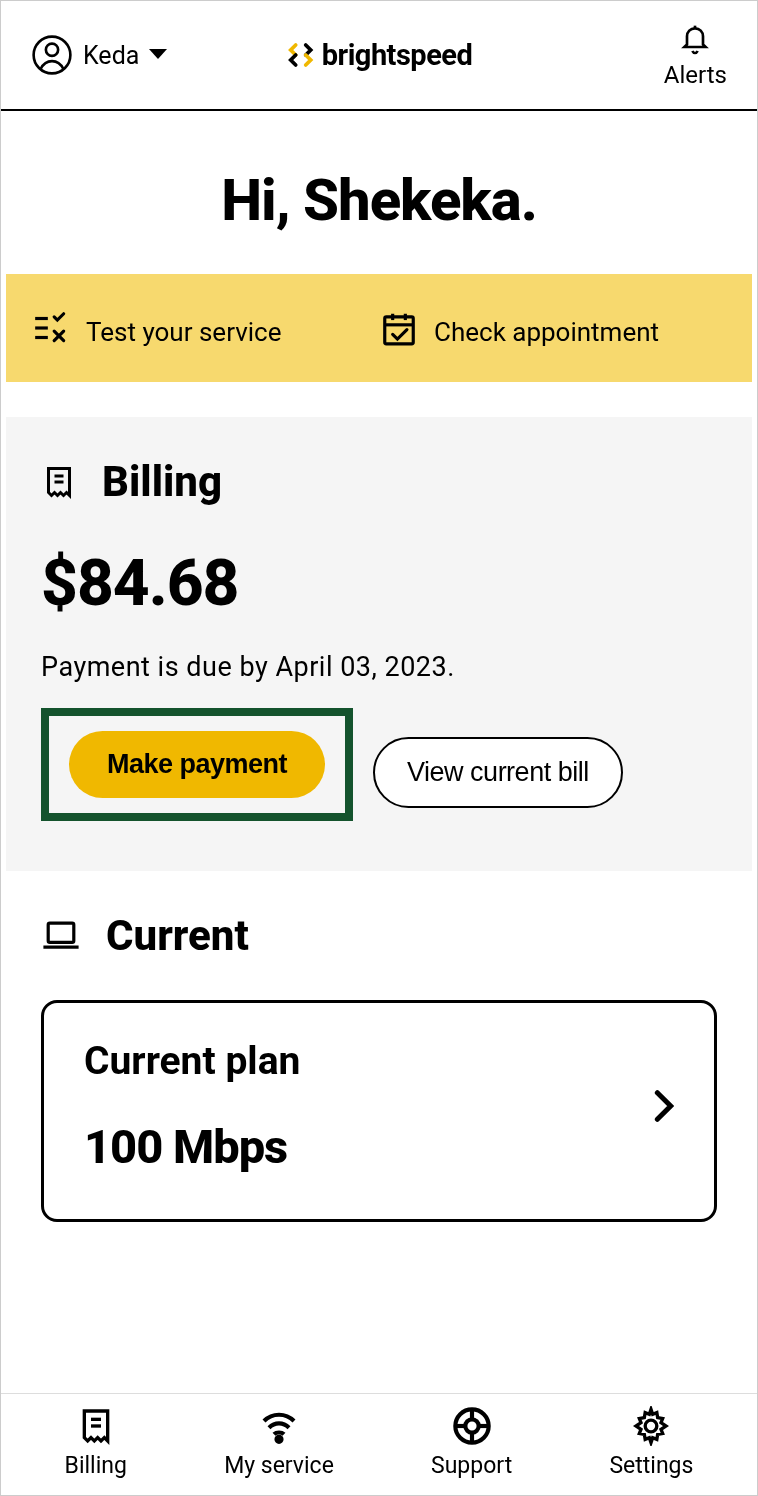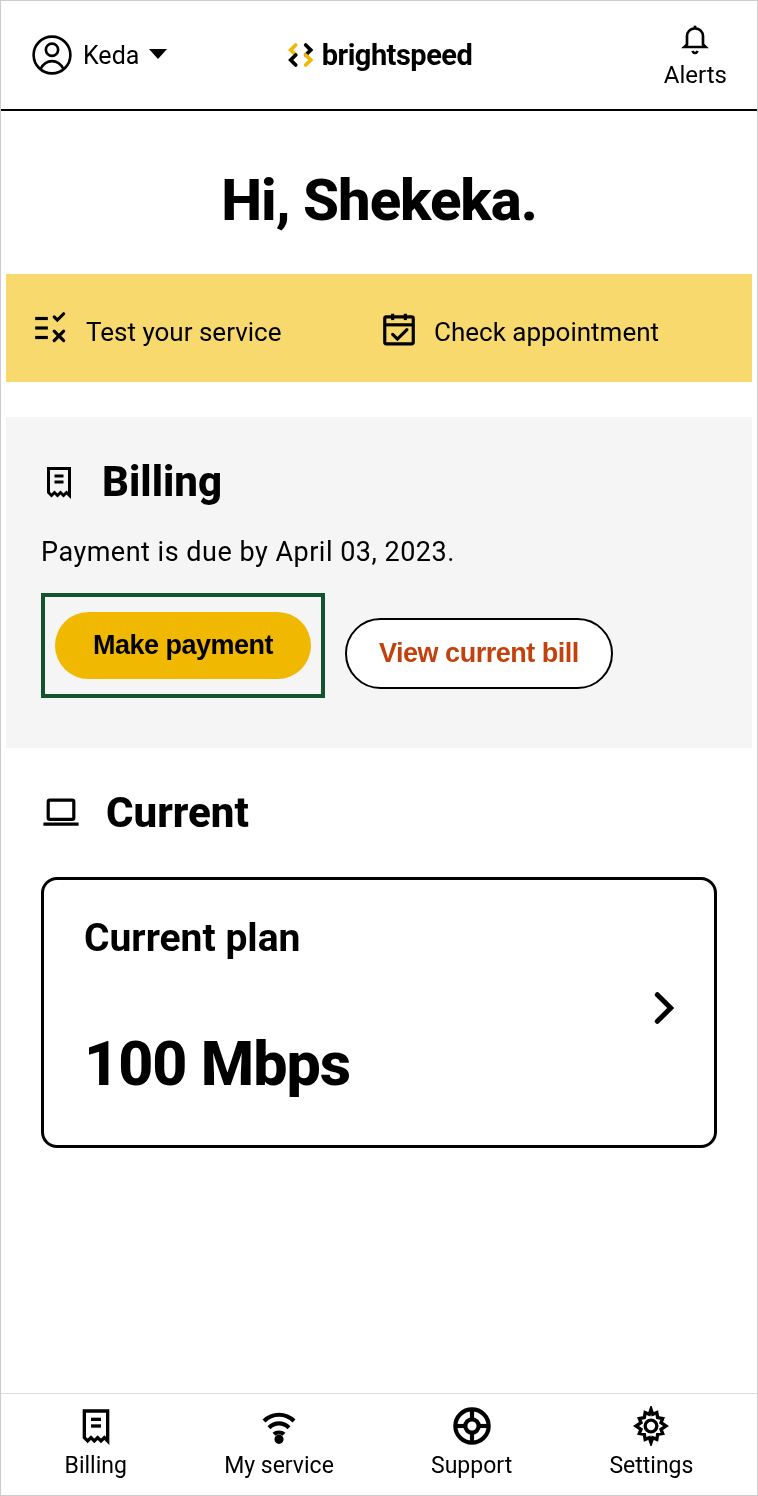--- a/index.html
+++ b/index.html
@@ -131,45 +131,45 @@
       font-size: 27px;
       margin-top: 30px;
       letter-spacing: 0.5px;
     }
     .button-row {
       display: flex;
       gap: 20px;
       margin-top: 25px;
     }
     .highlight-box {
-      border: 4px solid #14532d;
-      padding: 15px 10px;
+      border: 8px solid #14532d;
+      padding: 15px 20px;
       display: inline-block;
     }
     .btn {
       border-radius: 40px;
       padding: 18px 38px;
       font-size: 27px;
       font-weight: 700;
       cursor: pointer;
       border: none;
       letter-spacing: -0.5px;
     }
     .btn-primary {
       background: #f0b800;
       color: #000;
     }
     .btn-outline {
       background: #fff;
       border: 2px solid #000;
-      color: #c2410c;
+      color: #000000;
       border-radius: 40px;
       padding: 18px 32px;
       font-size: 27px;
-      font-weight: 700;
+      font-weight: 400;
       cursor: pointer;
       letter-spacing: -0.5px;
       align-self: center;
       margin-top: 15px;
     }
     .internet-section {
       margin: 25px 5px 0;
       padding: 15px 35px;
     }
     .plan-card {
@@ -185,24 +185,23 @@
     .plan-content {
       display: flex;
       flex-direction: column;
       gap: 35px;
     }
     .plan-label {
       font-size: 39px;
       font-weight: 700;
     }
     .plan-value {
-      font-size: 61px;
+      font-size: 47px;
       font-weight: 800;
       letter-spacing: -1px;
-      margin-top: 32px;
     }
     .chevron-right {
       width: 20px;
       height: 34px;
     }
     .bottom-nav {
       position: absolute;
       bottom: 0;
       left: 0;
       right: 0;
@@ -305,20 +304,21 @@
 
 <div class="billing-section">
   <div class="section-header">
     <svg class="section-icon" viewBox="0 0 24 24" fill="none" stroke="#000" stroke-width="2">
       <path d="M5 3 L19 3 L19 21 L17 19 L15 21 L13 19 L11 21 L9 19 L7 21 L5 19 Z"></path>
       <line x1="9" y1="8" x2="15" y2="8"></line>
       <line x1="9" y1="12" x2="15" y2="12"></line>
     </svg>
     <h2 class="section-title">Billing</h2>
   </div>
+  <div class="amount">$84.68</div>
   <div class="due-text">Payment is due by April 03, 2023.</div>
   <div class="button-row">
     <div class="highlight-box">
       <button class="btn btn-primary">Make payment</button>
     </div>
     <button class="btn-outline">View current bill</button>
   </div>
 </div>
 
 <div class="internet-section">

